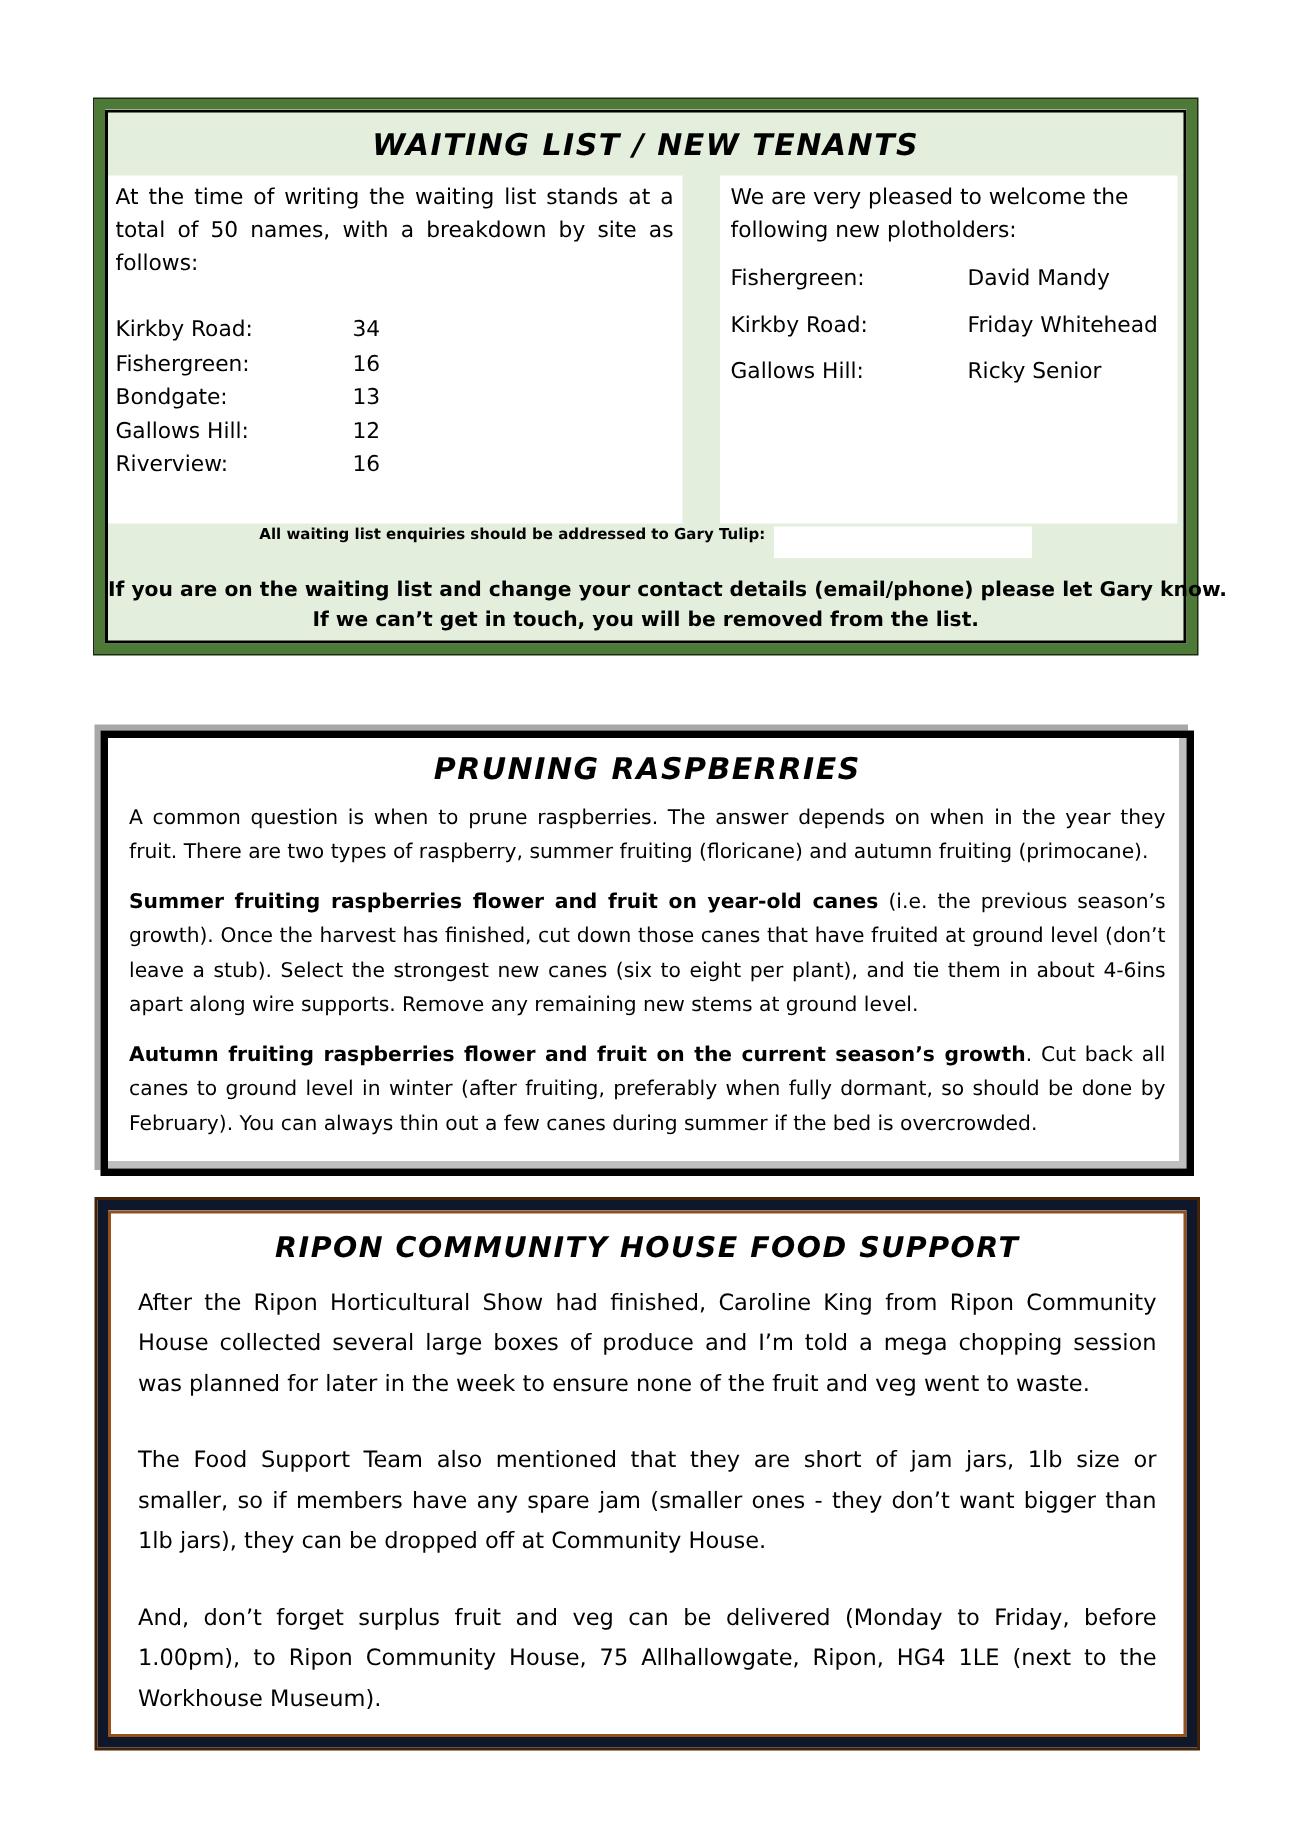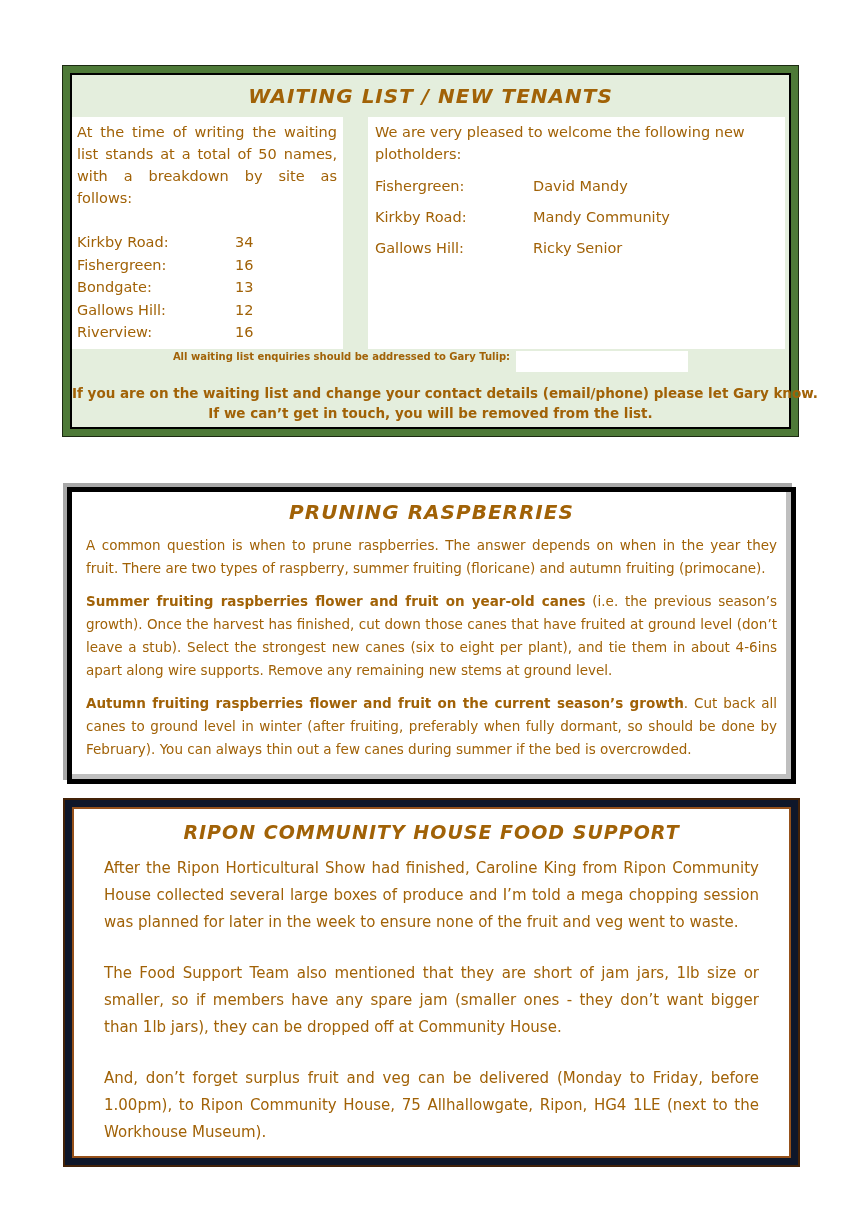--- a/index.html
+++ b/index.html
@@ -1,36 +1,36 @@
 <!DOCTYPE html>
 <html><head>
 <meta charset="utf-8">
 <style>
   html,body { margin:0; padding:0; background:#ffffff; }
   .page {
     position:relative; width:868px; height:1228px; background:#ffffff;
-    font-family:"DejaVu Sans", sans-serif; color:#a16207;
+    font-family:"DejaVu Sans", sans-serif; color:#000000;
   }
   section { box-sizing:border-box; position:absolute; }
 
   
   .box1 {
     left:63px; top:66px; width:735px; height:370px;
     background:#e4eedd;
     border:7px solid #4e7a38;
     outline:1px solid #1c2a12;
     box-shadow: inset 0 0 0 2px #000;
   }
   .b1-content { position:absolute; inset:2px; }
   .b1-title {
     margin:9px 0 0; text-align:center;
     font-size:20px; font-style:italic; font-weight:bold; letter-spacing:1px;
   }
   .cells { position:absolute; top:42px; left:0; right:4px; height:232px; display:flex; }
-  .cell-left  { width:271px; background:#fff; padding:4px 6px 0 5px; box-sizing:border-box; }
+  .cell-left  { width:383px; background:#fff; padding:4px 6px 0 5px; box-sizing:border-box; }
   .cell-gap   { width:25px; }
   .cell-right { flex:1; background:#fff; padding:4px 2px 0 7px; box-sizing:border-box; }
   .b1-body { font-size:14.5px; line-height:22px; }
   .intro { margin:0; text-align:justify; }
   .site-rows { margin-top:22px; }
   .site-row { display:flex; line-height:22.5px; }
   .site-name { width:158px; }
   .welcome { margin:0; }
   .tenant-row { display:flex; margin-top:9px; line-height:22px; }
   .tenant-site { width:158px; }
@@ -67,21 +67,21 @@
     background:#fff;
     border:7px solid #0f172a;
     outline:2px solid #432208;
     box-shadow: inset 0 0 0 2px #96511a;
     padding:4px 16px 12px;
   }
   .b3-title {
     margin:10px 0 12px; text-align:center;
     font-size:19px; font-style:italic; font-weight:bold; letter-spacing:1px;
   }
-  .box3 p { margin:0 16px 24px; font-size:15px; line-height:27px; text-align:justify; }
+  .box3 p { margin:0 4px 24px; font-size:15px; line-height:27px; text-align:justify; }
   .box3 p:last-child { margin-bottom:0; }
 </style>
 </head>
 <body>
 
 <div class="page">
 
   <section class="box1">
     <div class="b1-content">
       <h2 class="b1-title">WAITING LIST / NEW TENANTS</h2>
@@ -117,21 +117,21 @@
 
         <div class="cell-right">
           <p class="welcome">We are very pleased to welcome the following new plotholders:</p>
           <div class="tenant-rows" style="margin-top:10px;">
             <div class="tenant-row">
               <span class="tenant-site">Fishergreen:</span>
               <span class="tenant-name">David Mandy</span>
             </div>
             <div class="tenant-row">
               <span class="tenant-site">Kirkby Road:</span>
-              <span class="tenant-name">Mandy Community</span>
+              <span class="tenant-name">Friday Whitehead</span>
             </div>
             <div class="tenant-row">
               <span class="tenant-site">Gallows Hill:</span>
               <span class="tenant-name">Ricky Senior</span>
             </div>
           </div>
         </div>
       </div>
 
       <div class="enquiries-row">

